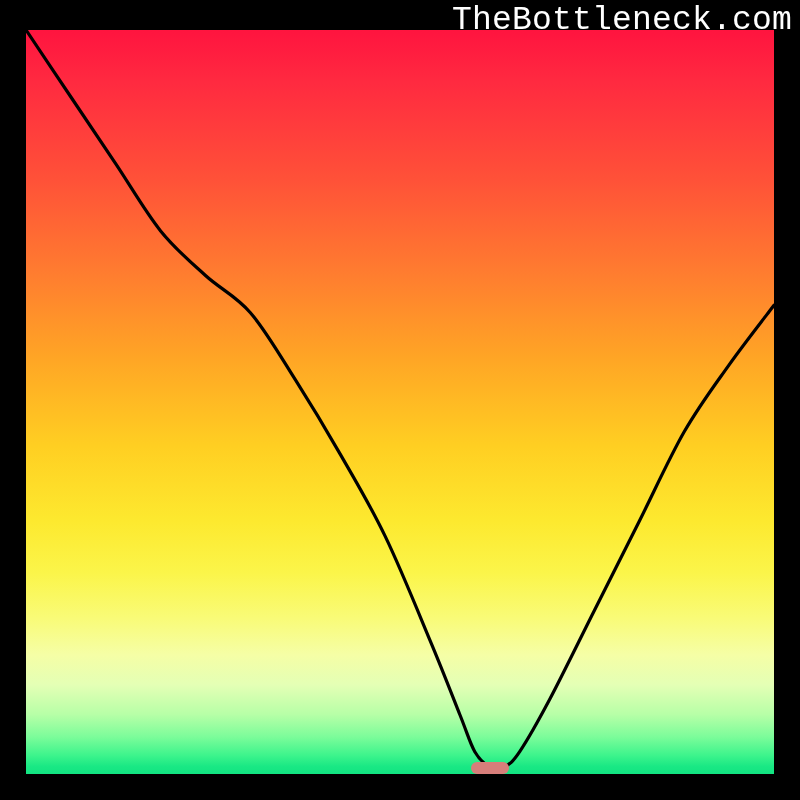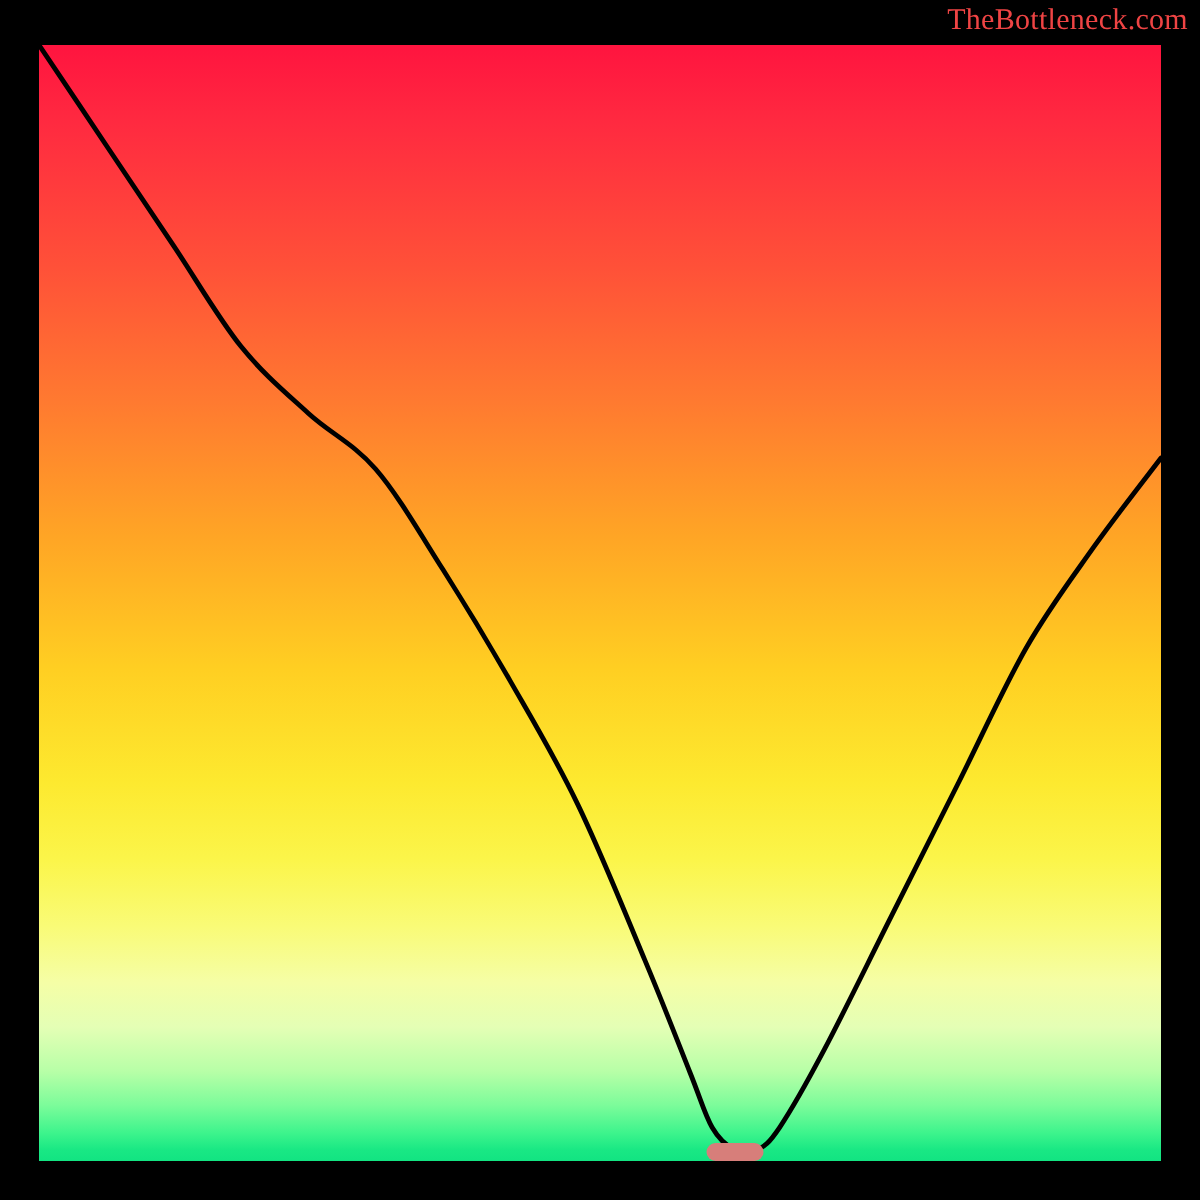--- a/index.html
+++ b/index.html
@@ -13,24 +13,24 @@
   .outer {
     position: relative;
     width: 800px;
     height: 800px;
     background: #000;
   }
   .watermark {
     position: absolute;
     top: 2px;
     right: 8px;
-    font-family: Liberation Serif, serif;
-    font-size: 20px;
+    font-family: Liberation Mono, monospace;
+    font-size: 33px;
     font-weight: 400;
-    color: #ef4444;
+    color: #ffffff;
     letter-spacing: 0.2px;
     z-index: 10;
   }
   .plot {
     position: absolute;
     left: 26px;
     top: 30px;
     width: 748px;
     height: 744px;
     overflow: hidden;

